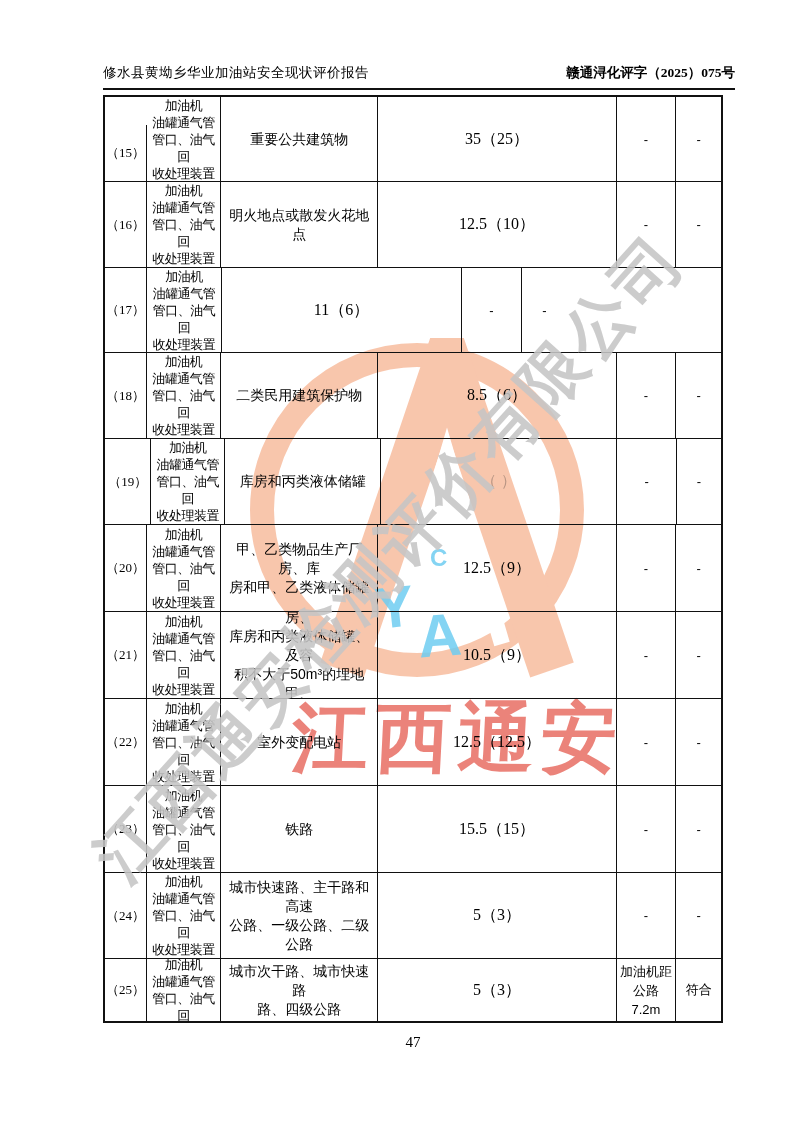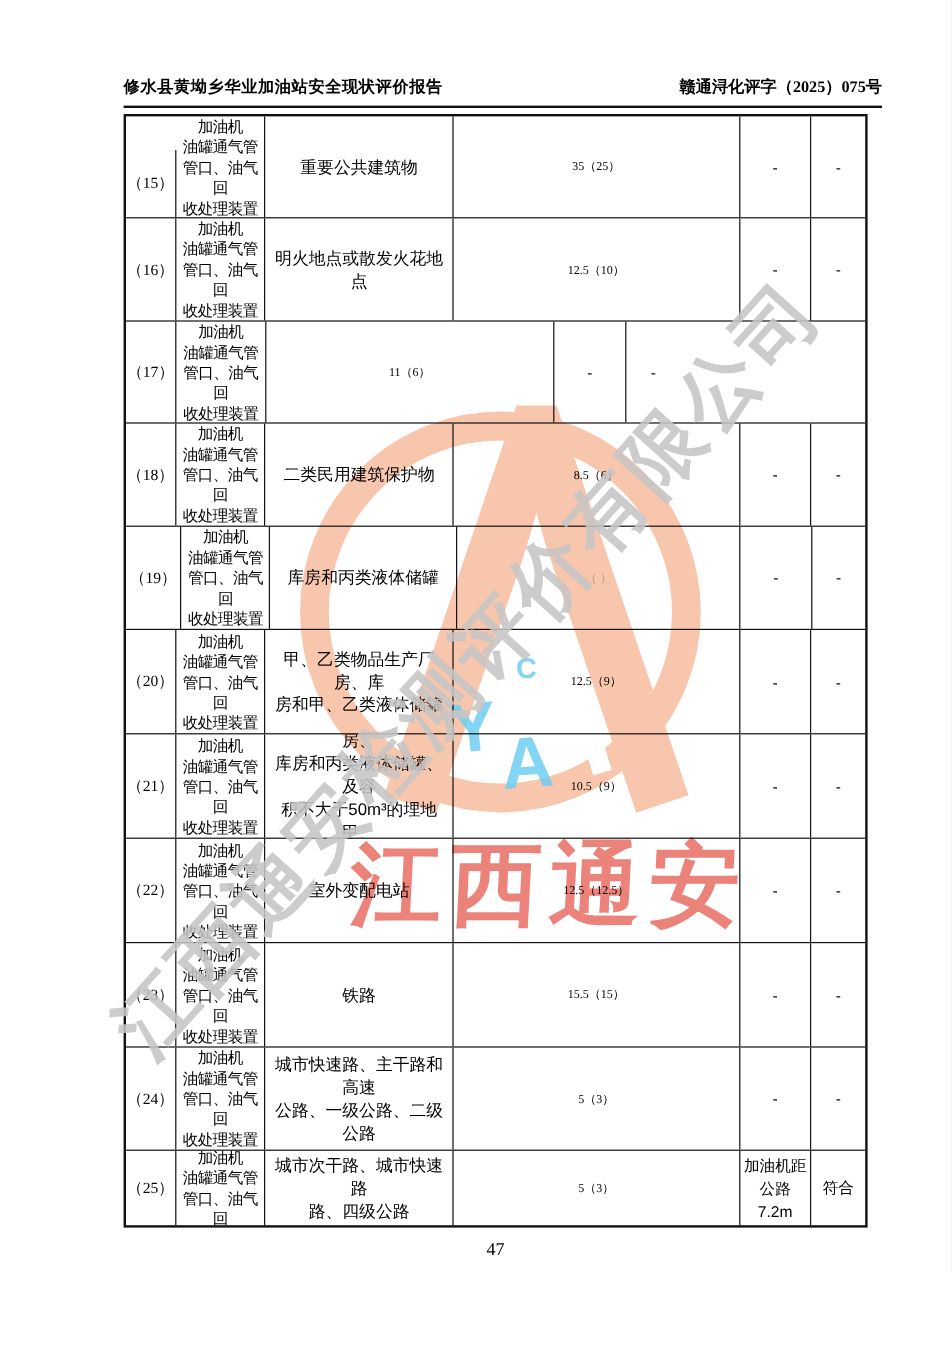--- a/index.html
+++ b/index.html
@@ -8,21 +8,21 @@
     width:793px;height:1122px;
     margin:0 auto;
     background:#ffffff;
     overflow:hidden;
     font-family:"Liberation Sans",sans-serif;
     color:#000;
   }
   
   .hdr{position:absolute;left:103px;top:60px;width:632px;height:28px;
        border-bottom:2px solid #111;}
-  .hdr-left{position:absolute;left:0;bottom:6px;font-size:13.5px;font-weight:bold;letter-spacing:.5px;text-align:right;}
+  .hdr-left{position:absolute;left:0;bottom:6px;font-size:13.5px;font-weight:normal;letter-spacing:.5px;text-align:right;}
   .hdr-right{position:absolute;right:0;bottom:6px;font-size:13.5px;font-weight:bold;font-family:"Liberation Serif",serif;}
   
   .wm-layer{position:absolute;inset:0;pointer-events:none;}
   .wm-logo{position:absolute;left:246px;top:338px;z-index:1;opacity:.55;}
   .wm-blue{position:absolute;z-index:2;color:#6fcdf1;font-weight:bold;opacity:.85;line-height:1;}
   .wm-blue.b1{left:430px;top:546px;font-size:24px;}
   .wm-blue.b2{left:375px;top:578px;font-size:58px;transform:rotate(-6deg);}
   .wm-blue.b3{left:418px;top:606px;font-size:60px;transform:rotate(-4deg);}
   .wm-red{position:absolute;left:292px;top:700px;z-index:2;
           font-size:76px;font-weight:900;letter-spacing:7px;line-height:1;
@@ -36,21 +36,21 @@
        border:2px solid #111;box-sizing:border-box;}
   .trow{display:flex;border-bottom:1px solid #111;box-sizing:border-box;}
   .trow:last-child{border-bottom:none;}
   .cell{border-right:1px solid #111;box-sizing:border-box;
         display:flex;align-items:center;justify-content:center;
         text-align:center;white-space:pre-line;overflow:hidden;padding:1px;}
   .cell:last-child{border-right:none;}
   .c-num{font-family:"Liberation Serif",serif;font-size:13px;}
   .c-item{font-size:13px;line-height:17px;letter-spacing:-.5px;}
   .c-target{font-size:14px;line-height:19px;}
-  .c-value{font-family:"Liberation Serif",serif;font-size:10px;}
+  .c-value{font-family:"Liberation Serif",serif;font-size:16px;}
   .c-note{font-size:13px;line-height:19px;}
   .c-conc{font-size:13px;}
   .faint{color:rgba(40,40,40,.30);}
   
   .pageno{position:absolute;left:103px;top:1034px;width:620px;text-align:center;
           font-family:"Liberation Serif",serif;font-size:15px;z-index:3;}
 </style>
 </head>
 <body>
 

